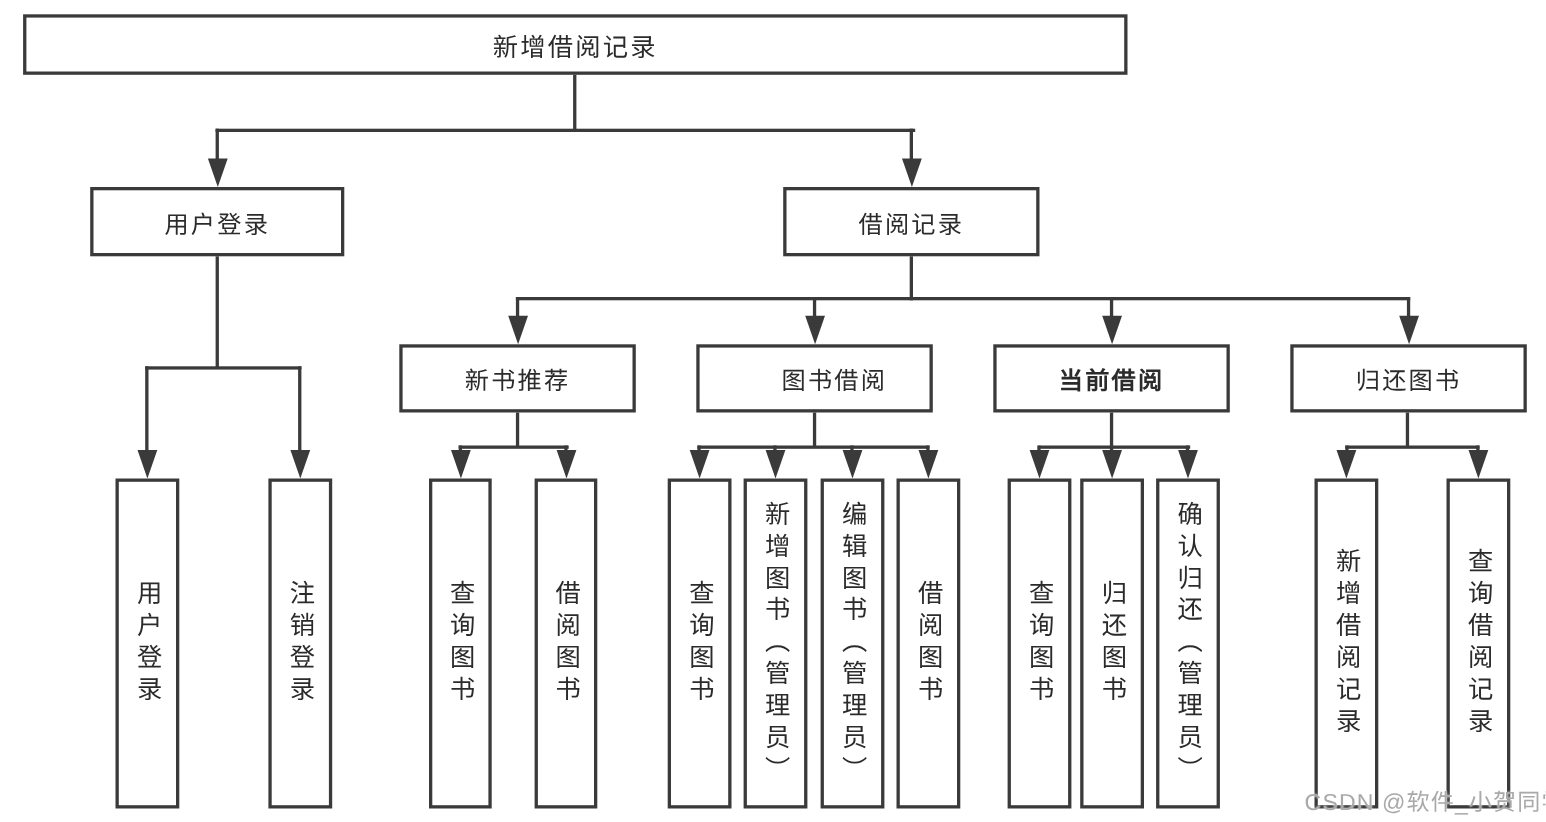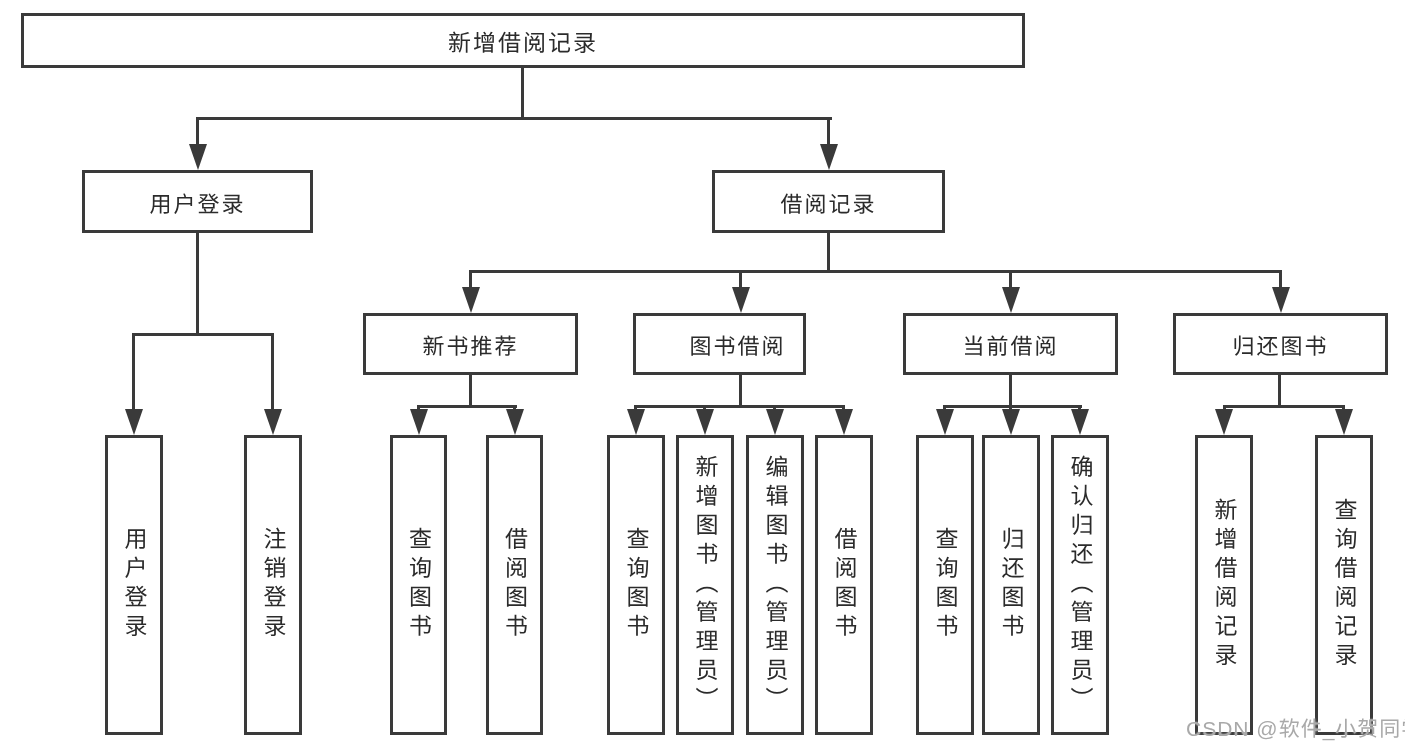--- a/index.html
+++ b/index.html
@@ -108,24 +108,24 @@
   <div class="vl" style="left:739px;top:270px;height:20px;"></div>
   <div class="arrow" style="left:732px;top:287px;"></div>
   <div class="vl" style="left:1009px;top:270px;height:20px;"></div>
   <div class="arrow" style="left:1002px;top:287px;"></div>
   <div class="vl" style="left:1279px;top:270px;height:20px;"></div>
   <div class="arrow" style="left:1272px;top:287px;"></div>
 
   <div class="node" style="left:363px;top:313px;width:215px;height:62px;">
     <span class="htext">新书推荐</span>
   </div>
-  <div class="node" style="left:633px;top:313px;width:173px;height:62px;padding-left:36px;">
+  <div class="node" style="left:633px;top:313px;width:215px;height:62px;padding-left:36px;">
     <span class="htext">图书借阅</span>
   </div>
-  <div class="node" style="left:903px;top:313px;width:215px;height:62px;">
+  <div class="node" style="left:903px;top:313px;width:215px;height:62px;font-weight:bold;">
     <span class="htext">当前借阅</span>
   </div>
   <div class="node" style="left:1173px;top:313px;width:215px;height:62px;">
     <span class="htext">归还图书</span>
   </div>
 
   <div class="vl" style="left:469px;top:375px;height:32px;"></div>
   <div class="hl" style="left:417px;top:405px;width:100px;"></div>
   <div class="vl" style="left:417px;top:405px;height:8px;"></div>
   <div class="arrow" style="left:410px;top:409px;"></div>

